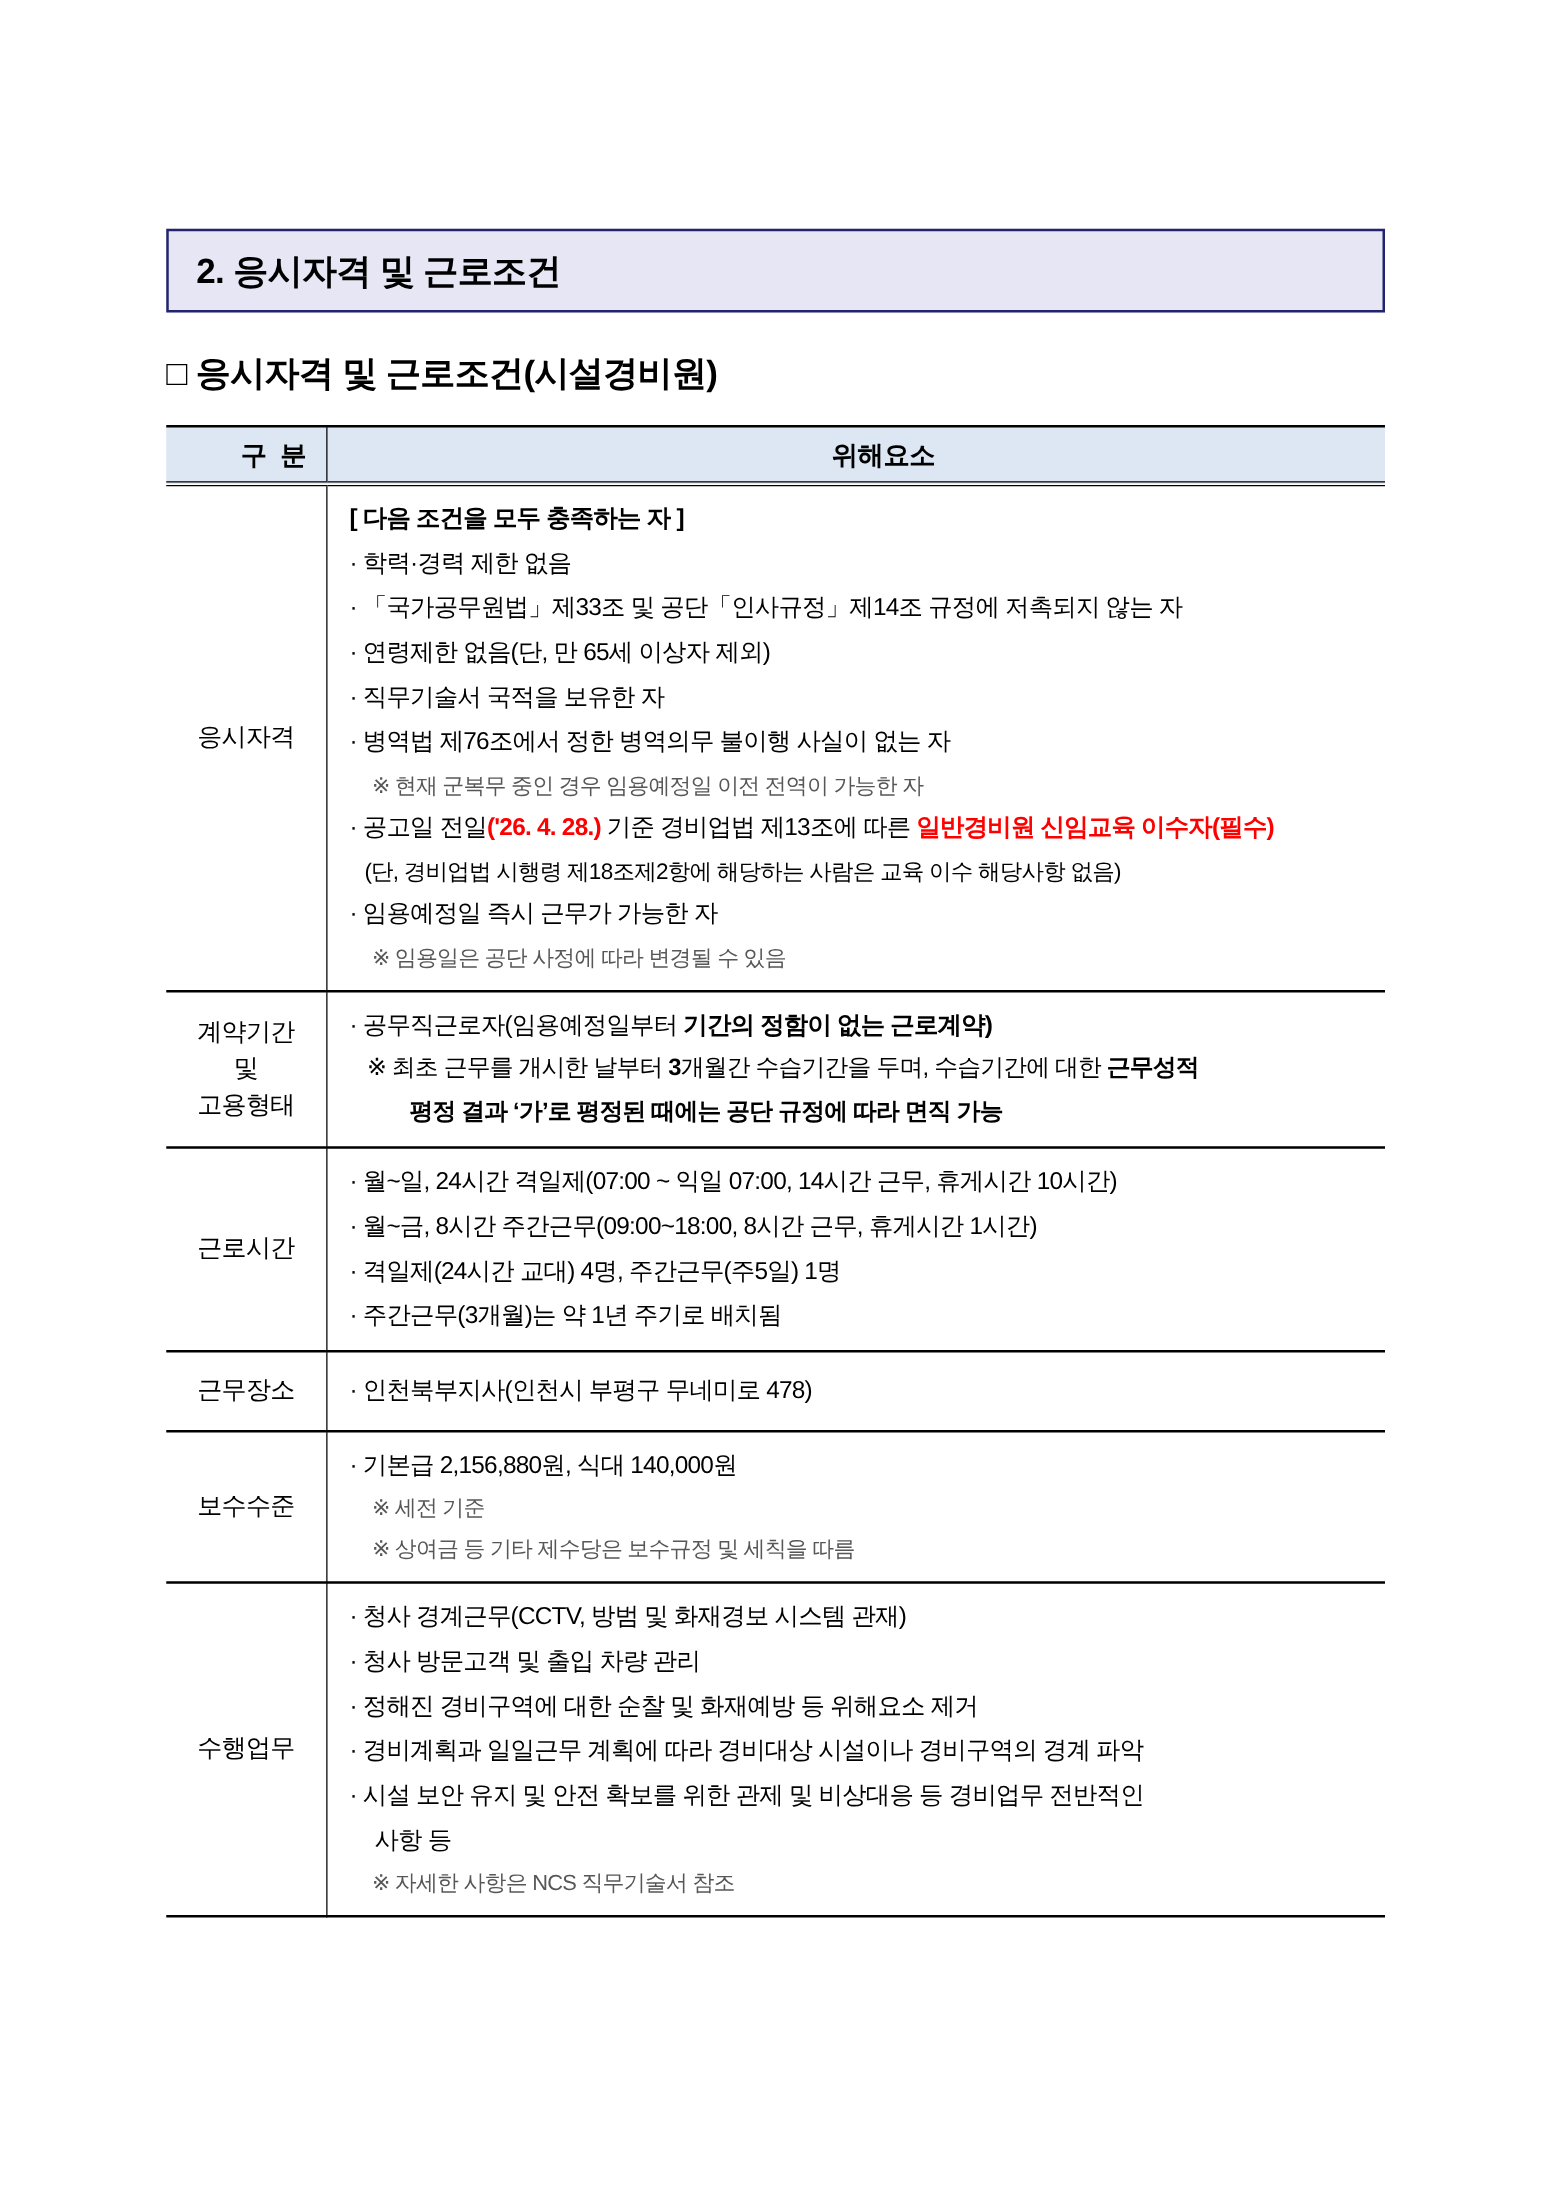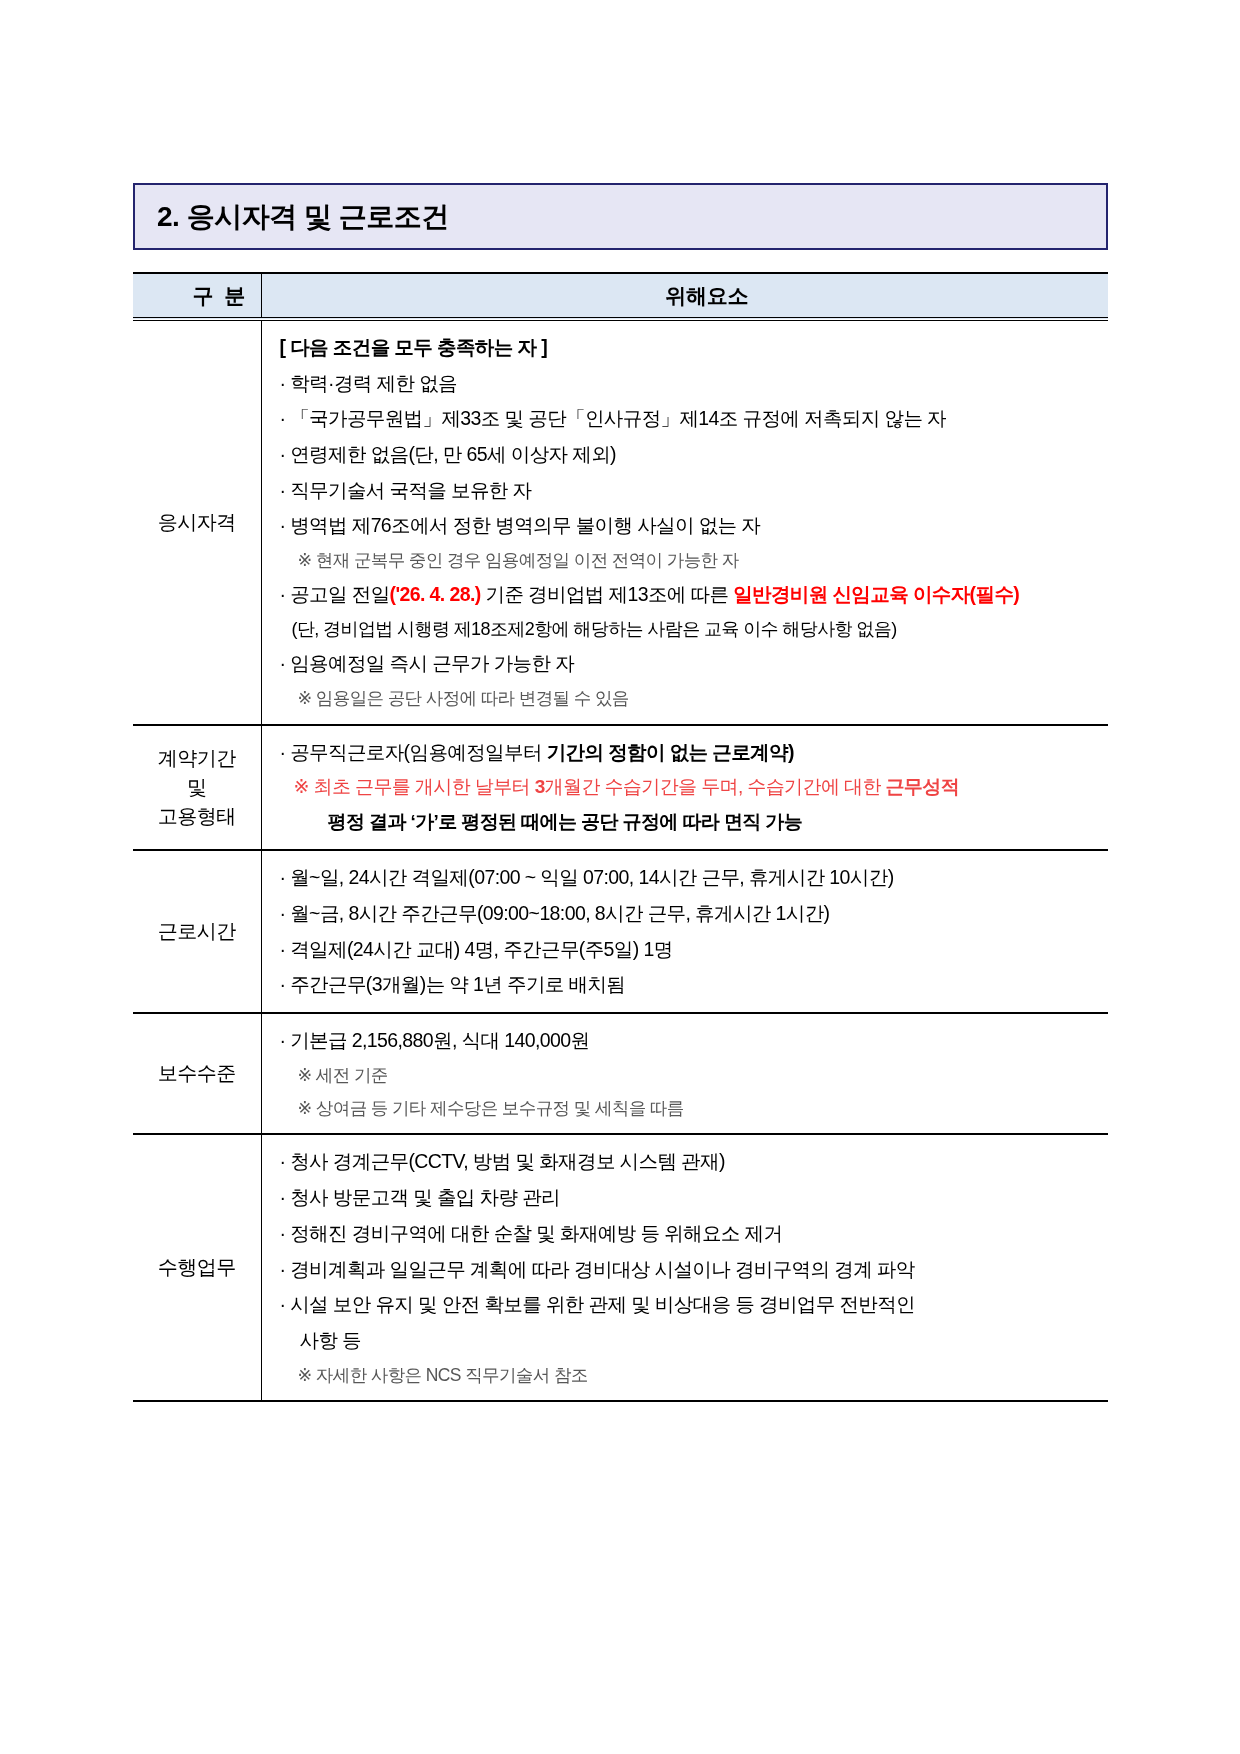--- a/index.html
+++ b/index.html
@@ -66,38 +66,39 @@
   .line {
     font-size:19.5px; line-height:1.42;
     letter-spacing:-0.6px;
     padding:4px 0 4px 8px;
   }
   .line.hdr { font-weight:bold; }
   .line.note {
     font-size:17.5px; color:#575757;
     padding-left:26px;
   }
-  .line.note-black { font-size:19px; color:#ef4444; padding-left:22px; }
+  .line.note-black { font-size:19px; color:#000000; padding-left:22px; }
   .line.paren { font-size:18px; padding-left:20px; }
   .line.cont { padding-left:28px; }
   .line.cont2 { font-size:19px; padding-left:56px; }
   .bold { font-weight:bold; }
   .red { color:var(--red,#ff0000); }
   .ul { text-underline-offset:4px; }
   td.single { padding-top:13px; padding-bottom:13px; }
 </style>
 </head>
 <body>
 
 <div class="page">
 
   <div class="title-box">
     <span class="title-text">2. 응시자격 및 근로조건</span>
   </div>
 
+  <div class="subtitle">□ 응시자격 및 근로조건(시설경비원)</div>
 
   <table class="qual">
     <thead>
       <tr>
         <th class="col-gubun">구  분</th>
         <th class="col-content">위해요소</th>
       </tr>
     </thead>
     <tbody>
         <tr>
@@ -129,20 +130,26 @@
         <tr>
           <td class="label-cell">근로시간</td>
           <td class="content-cell">
             <div class="line bullet"><span>· 월~일, 24시간 격일제(07:00 ~ 익일 07:00, 14시간 근무, 휴게시간 10시간)</span></div>
             <div class="line bullet"><span>· 월~금, 8시간 주간근무(09:00~18:00, 8시간 근무, 휴게시간 1시간)</span></div>
             <div class="line bullet"><span>· 격일제(24시간 교대) 4명, 주간근무(주5일) 1명</span></div>
             <div class="line bullet"><span>· 주간근무(3개월)는 약 1년 주기로 배치됨</span></div>
           </td>
         </tr>
         <tr>
+          <td class="label-cell">근무장소</td>
+          <td class="content-cell single">
+            <div class="line bullet"><span>· 인천북부지사(인천시 부평구 무네미로 478)</span></div>
+          </td>
+        </tr>
+        <tr>
           <td class="label-cell">보수수준</td>
           <td class="content-cell">
             <div class="line bullet"><span>· 기본급 2,156,880원, 식대 140,000원</span></div>
             <div class="line note"><span>※ 세전 기준</span></div>
             <div class="line note"><span>※ 상여금 등 기타 제수당은 보수규정 및 세칙을 따름</span></div>
           </td>
         </tr>
         <tr>
           <td class="label-cell">수행업무</td>
           <td class="content-cell">

